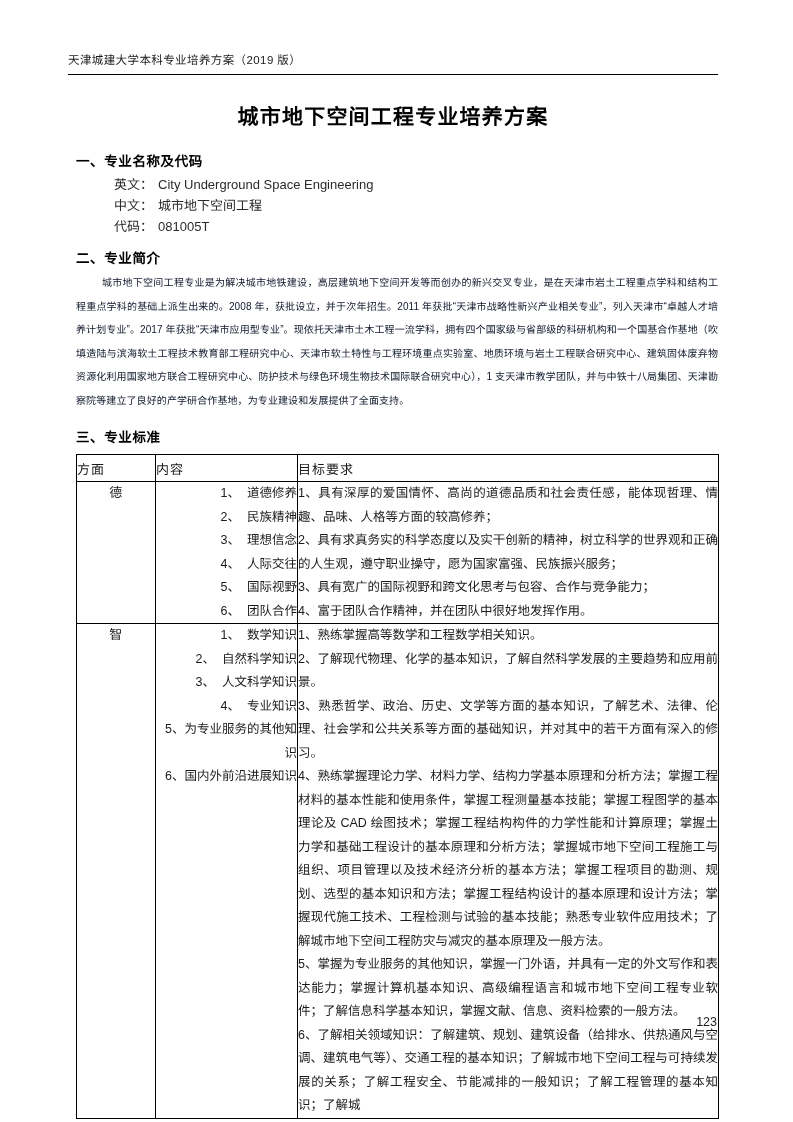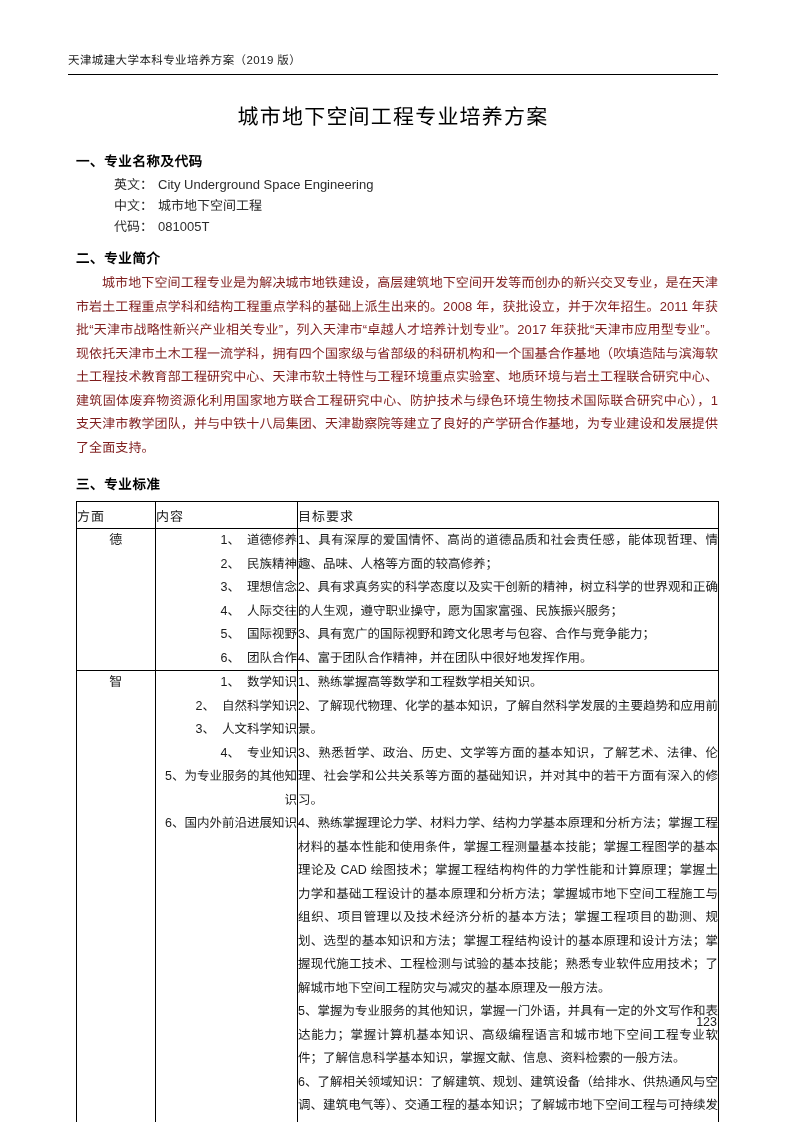--- a/index.html
+++ b/index.html
@@ -46,21 +46,21 @@
   }
 
   
   .doc-title {
     position: absolute;
     left: 68px;
     top: 100px;
     width: 650px;
     text-align: center;
     font-size: 21px;
-    font-weight: normal;
+    font-weight: bold;
     letter-spacing: 1.2px;
     color: #000;
   }
 
   
   .content {
     position: absolute;
     left: 76px;
     top: 150px;
     width: 642px;
@@ -85,25 +85,25 @@
     font-size: 13px;
     line-height: 21px;
     color: #2b2b2b;
     white-space: nowrap;
   }
   .namecode .k { }
   .namecode .v { margin-left: 5px; }
 
   
   .intro {
-    font-size: 13px;
+    font-size: 10px;
     line-height: 23.5px;
     text-align: justify;
     text-justify: inter-ideograph;
-    color: #7f1d1d;
+    color: #0f172a;
     text-indent: 26px;
     margin: 2px 0 0 0;
     letter-spacing: 0.1px;
   }
 
   
   table.std {
     border-collapse: collapse;
     width: 642px;
     margin-top: 8px;

